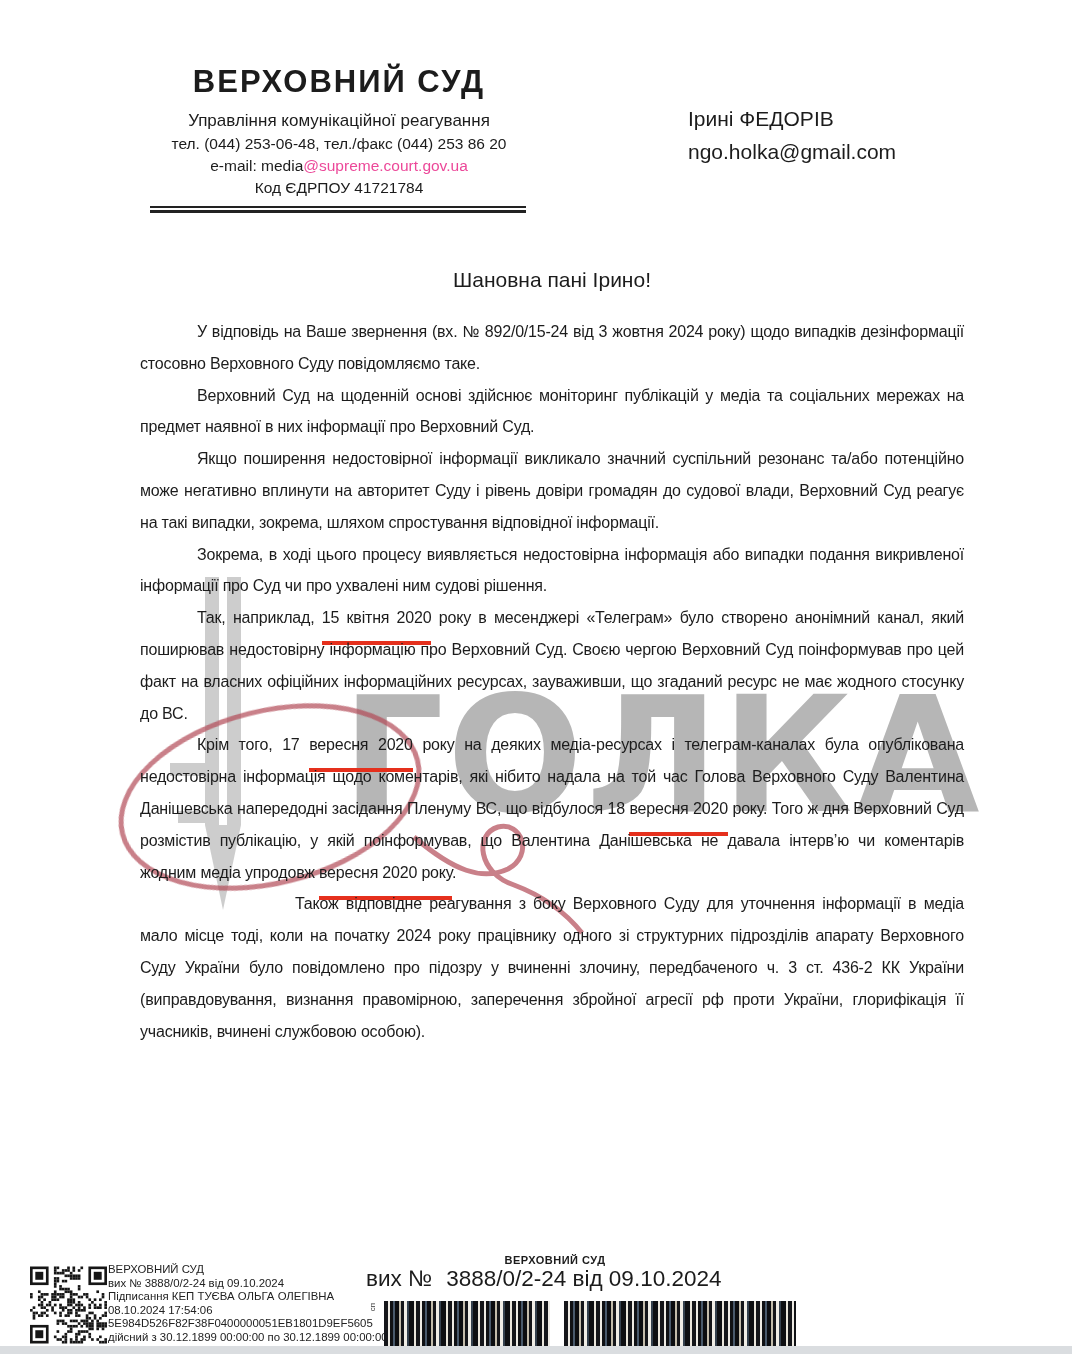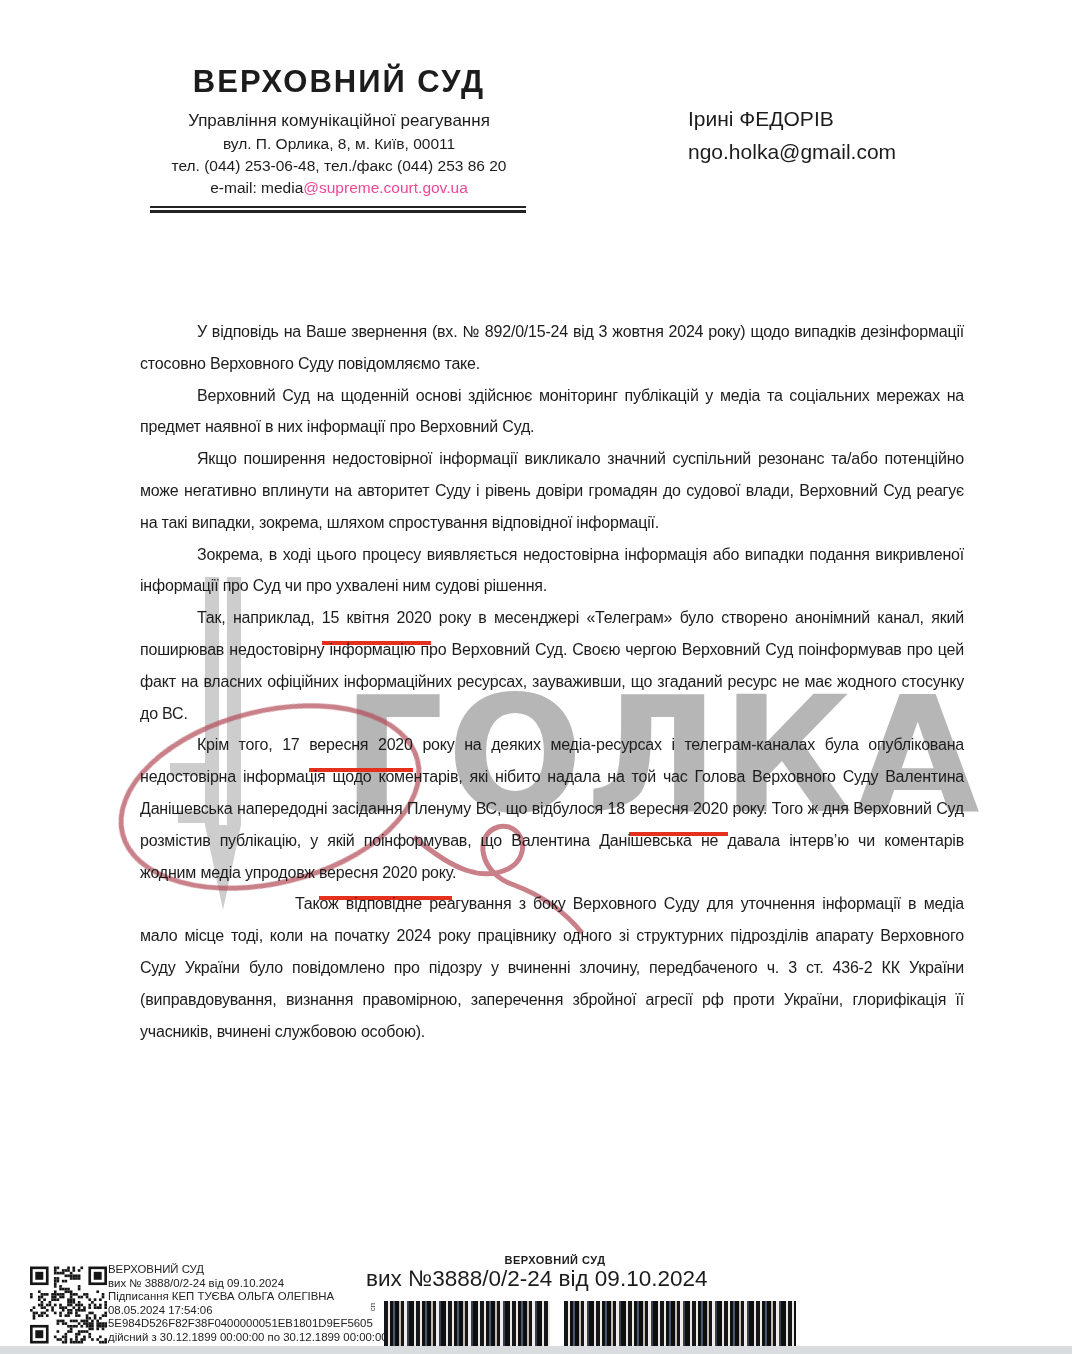--- a/index.html
+++ b/index.html
@@ -27,43 +27,43 @@
   .watermark-text{position:absolute;left:342px;top:676px;z-index:1;
     font-family:"DejaVu Sans", sans-serif;font-weight:bold;font-size:160px;line-height:1;
     color:rgba(122,122,122,0.55);letter-spacing:3px;white-space:nowrap;pointer-events:none;}
   .needle{position:absolute;left:118px;top:575px;width:480px;height:395px;z-index:1;pointer-events:none;}
   
   .qr{position:absolute;left:30px;top:1266px;width:77px;height:78px;z-index:2;}
   .stamp{position:absolute;left:108px;top:1263px;font-size:11.4px;line-height:13.5px;color:#222;z-index:2;}
   .fc-org{position:absolute;left:380px;top:1254px;width:350px;text-align:center;
     font-size:11px;font-weight:bold;letter-spacing:0.5px;z-index:2;}
   .fc-outno{position:absolute;left:366px;top:1266px;font-size:22.5px;color:#1b1b1b;z-index:2;white-space:nowrap;}
-  .fc-outno .outval{}
+  .fc-outno .outval{margin-left:14px;}
   .bc-side{position:absolute;left:368px;top:1303px;font-size:8px;color:#333;
     writing-mode:vertical-rl;transform:rotate(180deg);z-index:2;}
   .barcode-row{position:absolute;left:384px;top:1301px;height:46px;display:flex;gap:14px;z-index:2;}
   .bc{height:46px;background:repeating-linear-gradient(90deg,
       #15161a 0 4px, #eeebe4 4px 6px, #101114 6px 9px, #49596b 9px 11px,
       #0c0d10 11px 15px, #c3bcab 15px 17px, #15161a 17px 20px, #f0ede6 20px 23px,
       #35414e 23px 25px, #0e0f12 25px 30px, #e9e5db 30px 32px);}
   .bc.b1{width:166px;}
   .bc.b2{width:232px;}
   .bottom-strip{position:absolute;left:0;bottom:0;width:100%;height:8px;background:#dadde0;z-index:3;}
 </style>
 </head>
 <body>
 
 <div class="page">
 
   <div class="org-block">
     <div class="org-name">ВЕРХОВНИЙ СУД</div>
     <div class="org-line dept">Управління комунікаційної реагування</div>
-    <div class="org-line">вул. П. Орлика, 8, м. Київ, 00011</div>
     <div class="org-line">тел. (044) 253-06-48, тел./факс (044) 253 86 20</div>
     <div class="org-line"><span>e-mail: media</span><a class="mail" href="#">@supreme.court.gov.ua</a></div>
+    <div class="org-line">Код ЄДРПОУ 41721784</div>
   </div>
   <div class="double-rule"></div>
 
   <div class="recipient">
     <div>Ірині ФЕДОРІВ</div>
     <div>ngo.holka@gmail.com</div>
   </div>
 
   <div class="watermark-text">ГОЛКА</div>
   <svg class="needle" viewBox="0 0 480 395" aria-hidden="true">
@@ -73,20 +73,21 @@
       <rect x="52" y="188" width="35" height="13" fill="#9d9d9d"></rect>
       <rect x="60" y="236" width="27" height="12" fill="#9d9d9d"></rect>
       <polygon points="87,250 123,250 105,335" fill="#9d9d9d"></polygon>
     </g>
     <g fill="none" stroke="#b24a57" stroke-width="5" opacity="0.7">
       <ellipse cx="152" cy="222" rx="152" ry="86" transform="rotate(-14 152 222)"></ellipse>
       <path d="M296,262 C336,296 364,306 390,294 C416,280 404,246 380,252 C356,259 360,298 396,310 C428,322 448,338 464,358"></path>
     </g>
   </svg>
 
+  <div class="salutation">Шановна пані Ірино!</div>
   <main class="body" id="letter-body">
       <p><span>У відповідь на Ваше звернення (вх. № 892/0/15-24 від 3 жовтня 2024 року) щодо випадків дезінформації стосовно Верховного Суду повідомляємо таке.</span></p>
       <p><span>Верховний Суд на щоденній основі здійснює моніторинг публікацій у медіа та соціальних мережах на предмет наявної в них інформації про Верховний Суд.</span></p>
       <p><span>Якщо поширення недостовірної інформації викликало значний суспільний резонанс та/або потенційно може негативно вплинути на авторитет Суду і рівень довіри громадян до судової влади, Верховний Суд реагує на такі випадки, зокрема, шляхом спростування відповідної інформації.</span></p>
       <p><span>Зокрема, в ході цього процесу виявляється недостовірна інформація або випадки подання викривленої інформації про Суд чи про ухвалені ним судові рішення.</span></p>
       <p><span>Так, наприклад, </span><span class="redline">15 квітня 2020</span><span> року в месенджері «Телеграм» було створено анонімний канал, який поширював недостовірну інформацію про Верховний Суд. Своєю чергою Верховний Суд поінформував про цей факт на власних офіційних інформаційних ресурсах, зауваживши, що згаданий ресурс не має жодного стосунку до ВС.</span></p>
       <p><span>Крім того, 17 </span><span class="redline">вересня 2020</span><span> року на деяких медіа-ресурсах і телеграм-каналах була опублікована недостовірна інформація щодо коментарів, які нібито надала на той час Голова Верховного Суду Валентина Данішевська напередодні засідання Пленуму ВС, що відбулося 18 </span><span class="redline">вересня 2020</span><span> року. Того ж дня Верховний Суд розмістив публікацію, у якій поінформував, що Валентина Данішевська не давала інтерв’ю чи коментарів жодним медіа упродовж </span><span class="redline">вересня 2020 року</span><span>.</span></p>
       <p class="deep"><span>Також відповідне реагування з боку Верховного Суду для уточнення інформації в медіа мало місце тоді, коли на початку 2024 року працівнику одного зі структурних підрозділів апарату Верховного Суду України було повідомлено про підозру у вчиненні злочину, передбаченого ч. 3 ст. 436-2 КК України (виправдовування, визнання правомірною, заперечення збройної агресії рф проти України, глорифікація її учасників, вчинені службовою особою).</span></p>
     </main>
 
@@ -340,21 +341,21 @@
       <rect x="61.862068965517246" y="2.689655172413793" width="13.448275862068966" height="13.448275862068966" fill="#fff"></rect>
       <rect x="64.55172413793103" y="5.379310344827586" width="8.068965517241379" height="8.068965517241379" fill="#161616"></rect>
       <rect x="0" y="59.17241379310345" width="18.82758620689655" height="18.82758620689655" fill="#161616"></rect>
       <rect x="2.689655172413793" y="61.862068965517246" width="13.448275862068966" height="13.448275862068966" fill="#fff"></rect>
       <rect x="5.379310344827586" y="64.55172413793103" width="8.068965517241379" height="8.068965517241379" fill="#161616"></rect>
     </svg>
   <div class="stamp">
     <div>ВЕРХОВНИЙ СУД</div>
     <div>вих № 3888/0/2-24 від 09.10.2024</div>
     <div>Підписання КЕП ТУЄВА ОЛЬГА ОЛЕГІВНА</div>
-    <div>08.05.2024 17:54:06</div>
+    <div>08.10.2024 17:54:06</div>
     <div>5E984D526F82F38F0400000051EB1801D9EF5605</div>
     <div>дійсний з 30.12.1899 00:00:00 по 30.12.1899 00:00:00</div>
   </div>
 
   <div class="fc-org">ВЕРХОВНИЙ СУД</div>
   <div class="fc-outno"><span>вих №</span><span class="outval">3888/0/2-24 від 09.10.2024</span></div>
   <span class="bc-side">сп</span>
   <div class="barcode-row">
     <div class="bc b1"></div>
     <div class="bc b2"></div>

